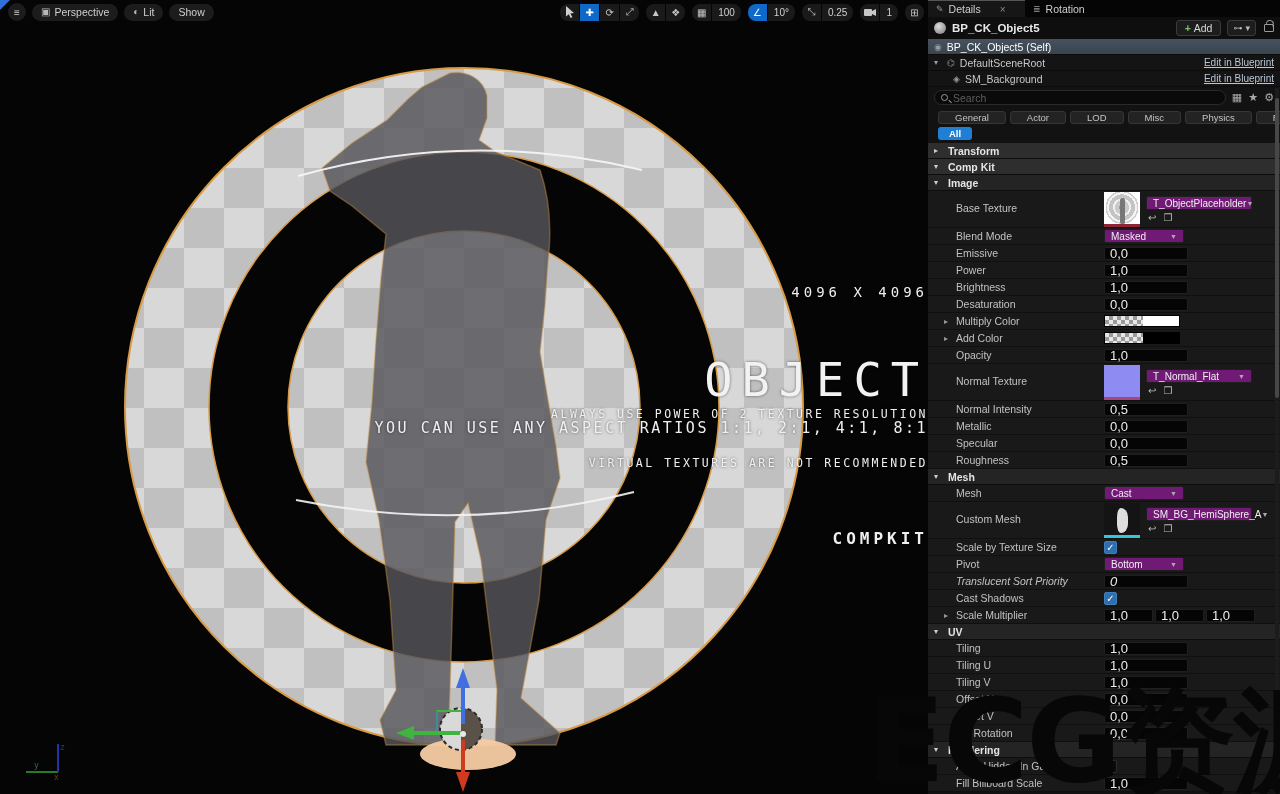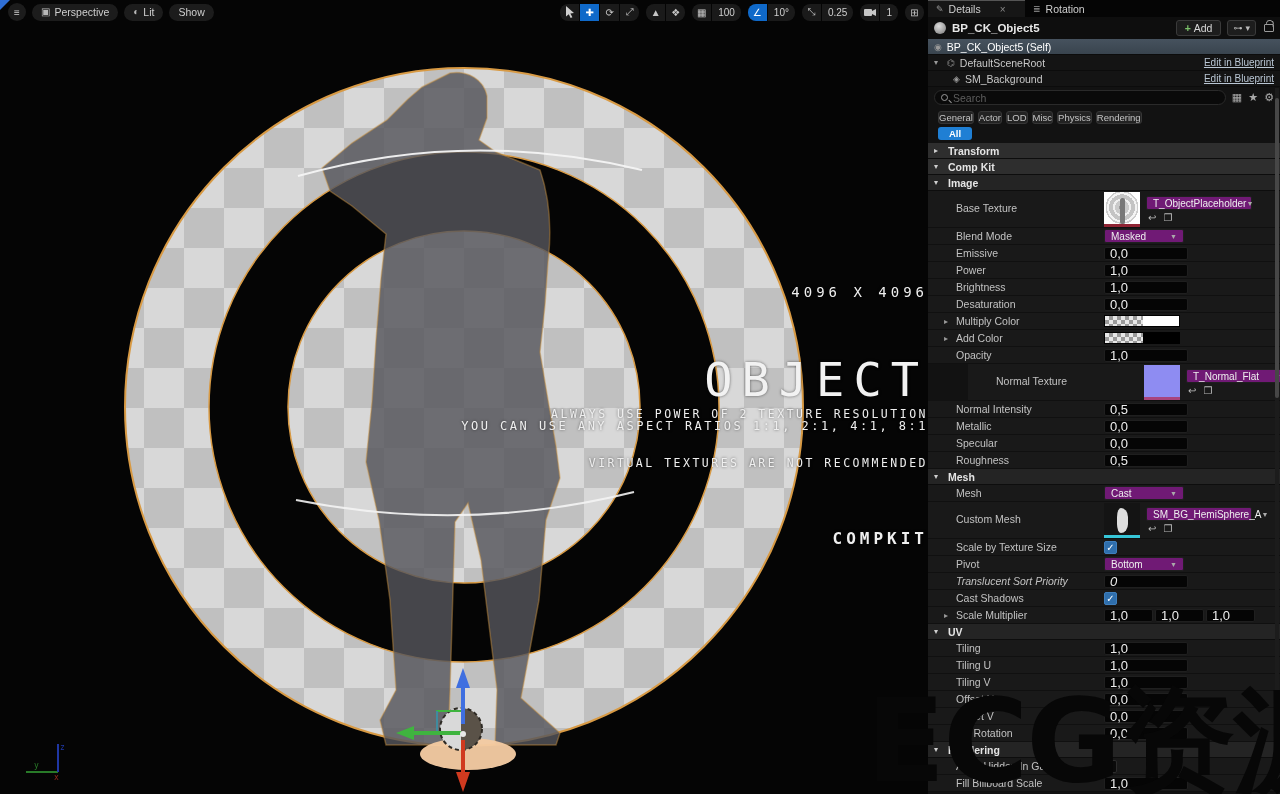--- a/index.html
+++ b/index.html
@@ -29,21 +29,21 @@
   .snap-val { height:17px; padding:0 6px; display:flex; align-items:center; background:rgba(28,28,28,.92);
     color:#cfcfcf; font-size:10px; border-radius:0 8px 8px 0; }
   .snap-ic { border-radius:8px 0 0 8px; }
 
   
   .vp-text { position:absolute; left:0; width:928px; text-align:right; color:#efefef;
     font-family:"DejaVu Sans Mono", monospace; z-index:10; text-shadow:0 0 3px rgba(0,0,0,.55); }
   #t-res   { top:284px; font-size:14px; letter-spacing:4px; }
   #t-obj   { top:352px; font-size:47px; letter-spacing:9px; font-weight:400; color:#f2f2f2; }
   #t-l1    { top:407px; font-size:11.5px; letter-spacing:2.5px; }
-  #t-l2    { top:419px; font-size:12px; letter-spacing:2.5px; }
+  #t-l2    { top:419px; font-size:15px; letter-spacing:2.5px; }
   #t-l3    { top:456px; font-size:11.5px; letter-spacing:2.5px; }
   #t-brand { top:529px; font-size:16px; letter-spacing:4px; font-weight:bold; }
 
   
   #details { position:absolute; left:928px; top:0; width:352px; height:794px; background:#121212; color:#c8c8c8; font-size:11px; }
   #tabbar { height:17px; background:#050505; display:flex; align-items:stretch; }
   .tab { display:flex; align-items:center; gap:5px; padding:0 8px; font-size:10.5px; color:#cfcfcf; }
   .tab.active { background:#161616; border-top:1px solid #555; width:97px; }
   .tab .ic { font-size:9px; color:#9a9a9a; }
   .tab .x { margin-left:14px; color:#8a8a8a; font-size:10px; }
@@ -65,21 +65,21 @@
   .tree-ic { font-size:9px; color:#9a9a9a; }
   .chev { font-size:8px; color:#9a9a9a; width:8px; }
   #searchrow { height:21px; display:flex; align-items:center; gap:6px; padding:0 6px; background:#121212; }
   #searchbox { flex:1; height:15px; background:#0a0a0a; border:1px solid #2a2a2a; border-radius:8px;
     display:flex; align-items:center; padding:0 6px; gap:5px; }
   #searchbox .ph { color:#5f5f5f; font-size:10.5px; }
   .mag { width:7px; height:7px; border:1.4px solid #9a9a9a; border-radius:50%; position:relative; }
   .mag:after { content:""; position:absolute; left:6px; top:6px; width:4px; height:1.4px; background:#9a9a9a; transform:rotate(45deg); }
   .sr-ic { color:#a8a8a8; font-size:11px; }
   #chips { display:flex; gap:4px; padding:3px 6px 2px 10px; }
-  .chip { height:13px; padding:0 0; background:#232323; border:1px solid #363636; border-radius:3px;
+  .chip { height:13px; padding:0 16px; background:#232323; border:1px solid #363636; border-radius:3px;
     font-size:9.5px; color:#c4c4c4; display:flex; align-items:center; }
   #allchip { margin:1px 0 3px 10px; height:13px; width:34px; background:#1f7fd4; border-radius:3px;
     color:#fff; font-size:9.5px; display:flex; align-items:center; justify-content:center; font-weight:bold; }
 
   #plist { position:relative; }
   .cat { height:16px; background:#2e2e2e; display:flex; align-items:center; gap:6px; padding:0 6px;
     border-bottom:1px solid #0d0d0d; }
   .cat.sub { background:#242424; }
   .cat .ctitle { font-size:10.5px; font-weight:bold; color:#e4e4e4; }
   .cat .chev { color:#cfcfcf; }
@@ -405,21 +405,21 @@
               <div class="solid" style="background: rgb(0, 0, 0);"></div>
             </div>
           </div>
         </div>
         <div class="prow" style="height: 17px;">
           <span class="plabel">Opacity</span>
           <div class="pval">
             <div class="nfield">1,0</div>
           </div>
         </div>
-        <div class="prow texrow" style="height: 37px; margin-left: 40px;">
+        <div class="prow texrow" style="height: 37px;">
           <span class="plabel" style="padding-top: 11px;">Normal Texture</span>
           <div class="pval" style="padding-top: 1px;">
             <div class="thumb normal"></div>
             <div class="texcol">
               <div class="dd wide">
                 <span>T_Normal_Flat</span>
                 <span class="dchev">▼</span>
               </div>
               <div class="texicons">
                 <span>↩</span>

